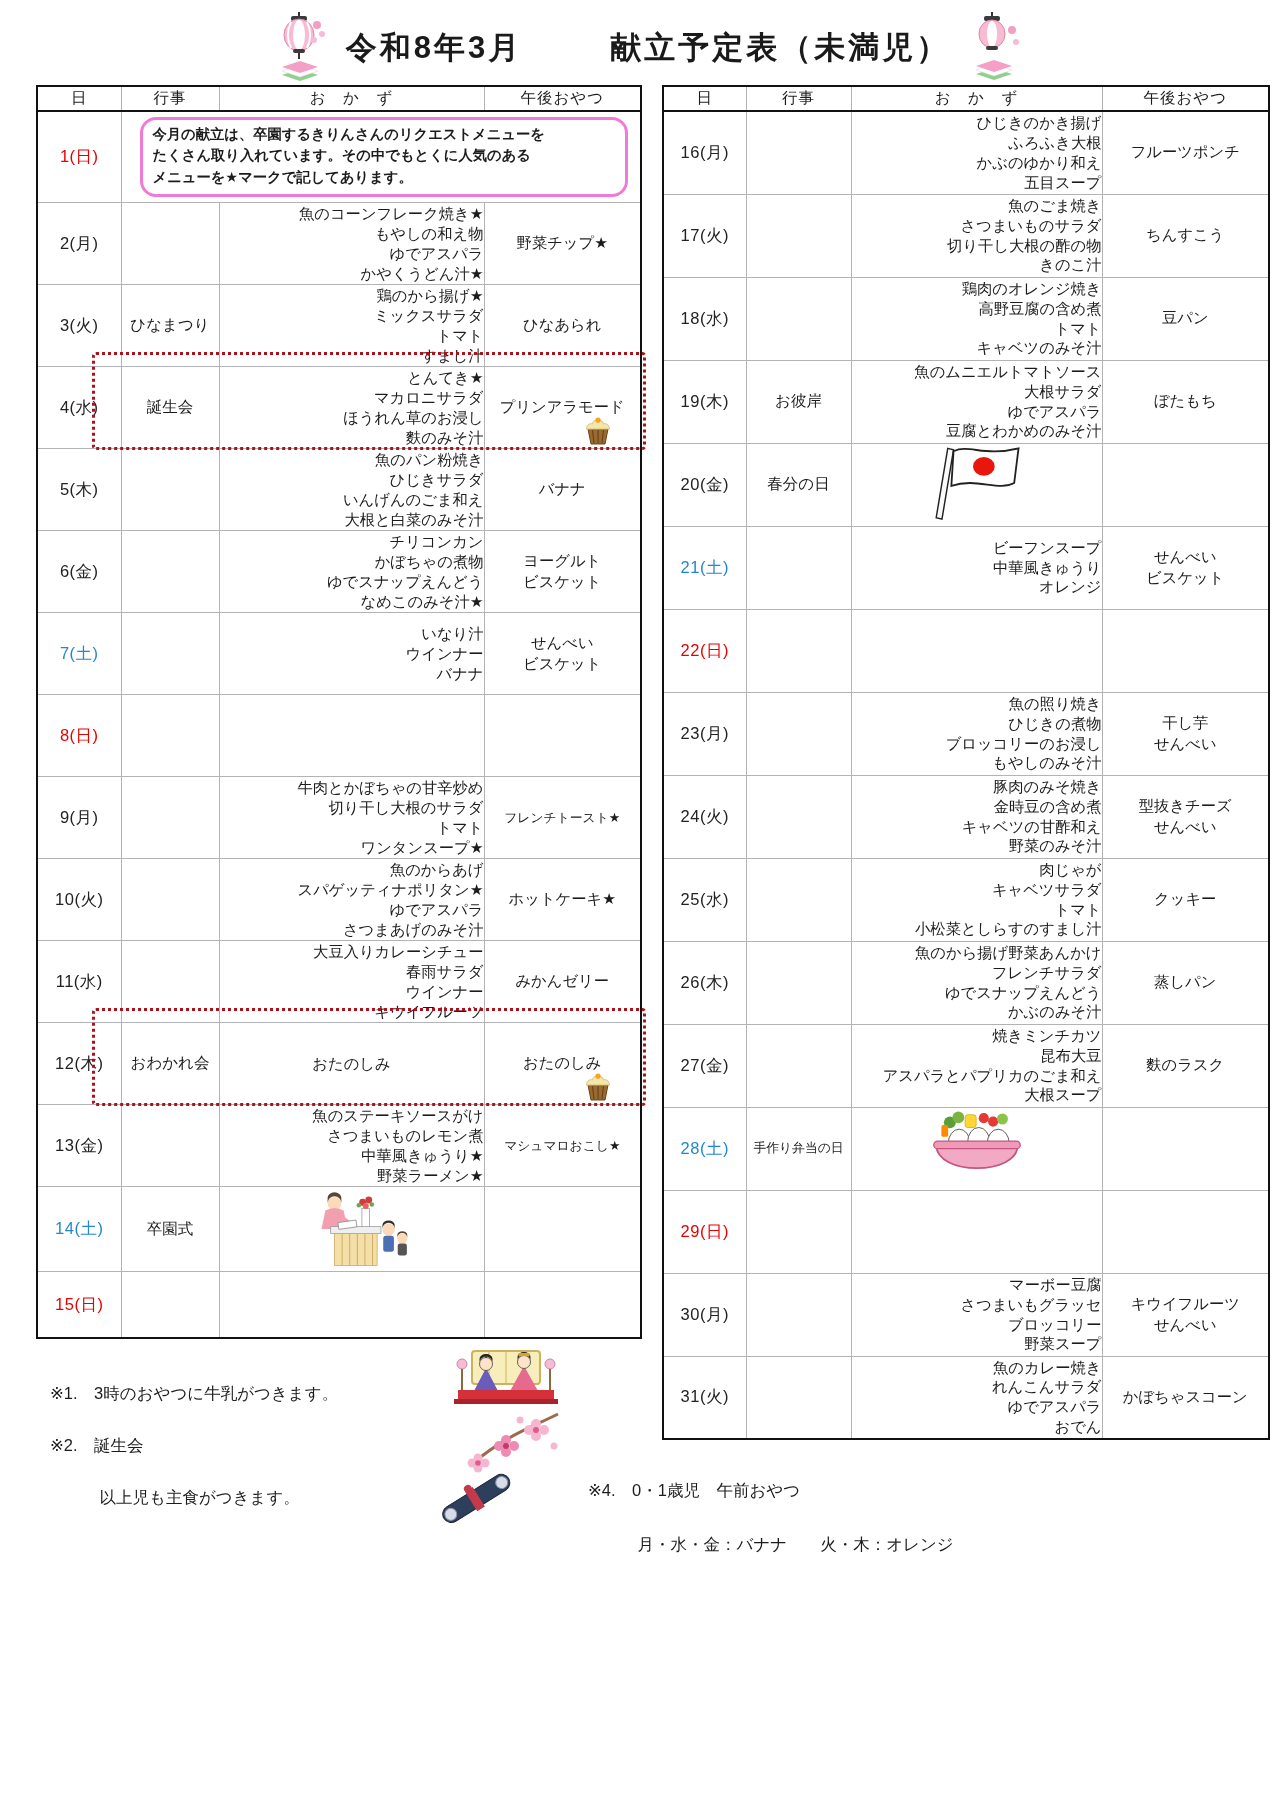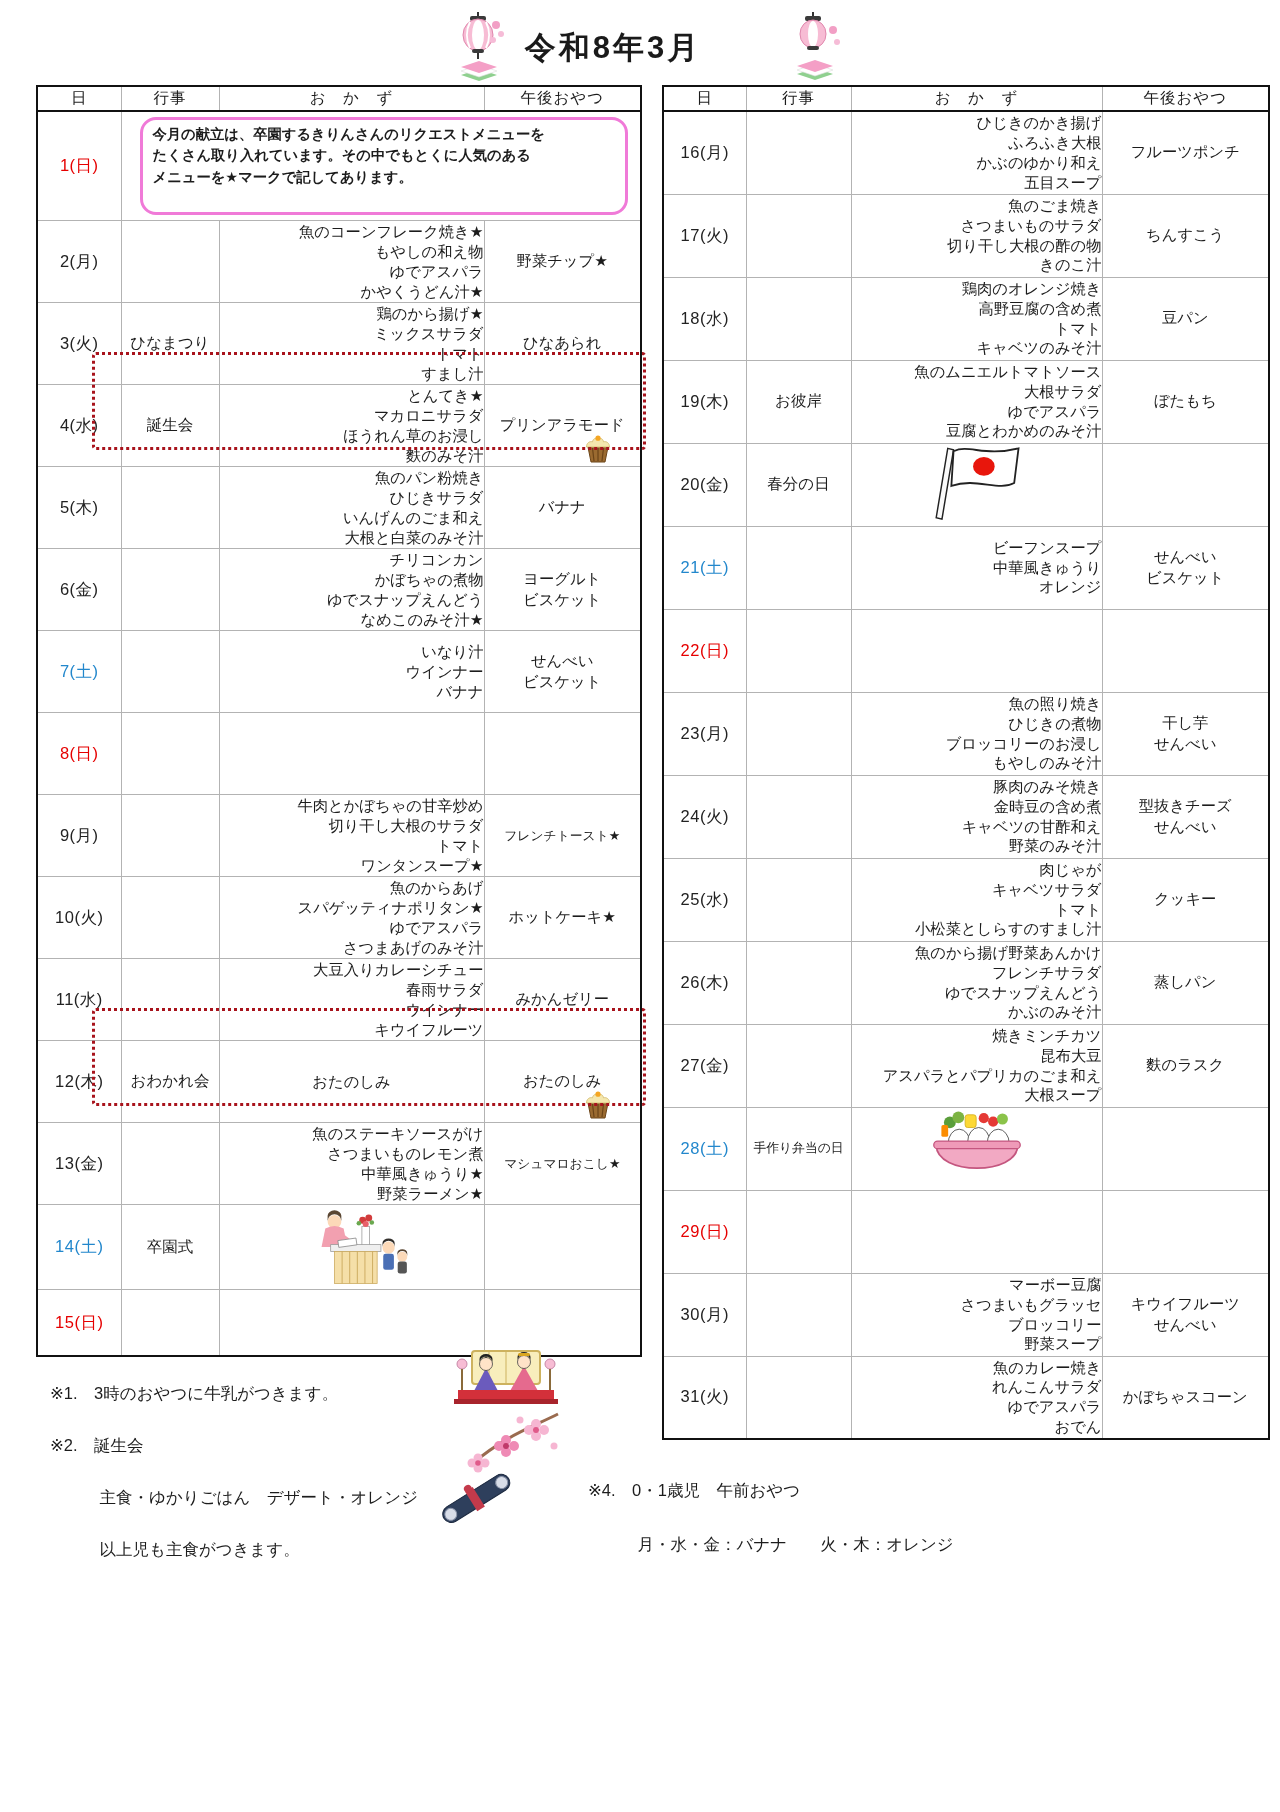--- a/index.html
+++ b/index.html
@@ -23,21 +23,21 @@
   .sat{color:#2287cc}
   .event{font-size:15.5px;text-align:center;vertical-align:middle}
   .dishes{font-size:15.3px;line-height:1.3;padding:3px 4px 3px 9px;white-space:pre-line;vertical-align:middle;text-align:right}
   .ctr{text-align:center;padding-left:4px}
   .snack{font-size:15.3px;line-height:1.35;text-align:center;vertical-align:middle;white-space:pre-line}
   .sm{font-size:12.8px}
   .rel{position:relative}
   .cup{position:absolute;right:26px;bottom:2px}
   .pic{text-align:center;vertical-align:middle}
   
-  .note-box{margin:5px 12px 5px 18px;border:3px solid #f07ad8;border-radius:16px;padding:4px 10px 24px;
+  .note-box{margin:5px 12px 5px 18px;border:3px solid #f07ad8;border-radius:16px;padding:4px 10px 6px;
             font-size:14.3px;font-weight:bold;line-height:1.5;white-space:pre-line;text-align:left}
   
   .dotbox{position:absolute;border:3.5px dotted #a8131c;border-radius:4px;pointer-events:none;z-index:5}
   #dot-birthday{left:92px;top:352px;width:548px;height:92px}
   #dot-farewell{left:92px;top:1008px;width:548px;height:92px}
   
   .notes-left{position:absolute;left:50px;top:1354px;font-size:16.5px;line-height:26px;white-space:pre-line}
   .notes-right{position:absolute;left:588px;top:1450px;font-size:16.5px;line-height:27px;white-space:pre-line}
   .ill{position:absolute}
   #hina{left:452px;top:1348px}
@@ -59,20 +59,21 @@
       <line x1="29" y1="41" x2="29" y2="47" stroke="#333" stroke-width="2"></line>
       <circle cx="47" cy="13" r="4" fill="#f29fc5"></circle>
         <circle cx="52" cy="22" r="3" fill="#f6bcd7"></circle>
         <circle cx="44" cy="28" r="3" fill="#f6bcd7"></circle>
       <polygon points="12,63 30,57 48,63 30,69" fill="#8fd08f"></polygon>
       <polygon points="12,59 30,53 48,59 30,65" fill="#ffffff" stroke="#ddd" stroke-width="0.6"></polygon>
       <polygon points="12,55 30,49 48,55 30,61" fill="#f49fc6"></polygon>
     </svg>
     <span class="t-main">令和8年3月</span>
     <span class="t-gap"></span>
+    <span class="t-main">献立予定表（未満児）</span>
     <svg width="58" height="72" viewBox="0 0 58 72">
       <line x1="24" y1="0" x2="24" y2="5" stroke="#333" stroke-width="2"></line>
       <rect x="16" y="4" width="16" height="5" rx="2" fill="#3a3a3a"></rect>
       <ellipse cx="24" cy="22" rx="13" ry="14" fill="#f7bcd4" stroke="#e087ad"></ellipse>
       <ellipse cx="24" cy="22" rx="5" ry="13" fill="#fff"></ellipse>
       <rect x="18" y="34" width="12" height="4" rx="2" fill="#3a3a3a"></rect>
       <circle cx="44" cy="18" r="4" fill="#f29fc5"></circle>
         <circle cx="48" cy="30" r="3" fill="#f6bcd7"></circle>
       <polygon points="8,62 26,56 44,62 26,68" fill="#8fd08f"></polygon>
       <polygon points="8,58 26,52 44,58 26,64" fill="#ffffff" stroke="#ddd" stroke-width="0.6"></polygon>
@@ -441,21 +442,20 @@
       </tbody>
     </table>
   </div>
 
   <div class="dotbox" id="dot-birthday"></div>
   <div class="dotbox" id="dot-farewell"></div>
 
   <div class="notes-left">
     <div>※1.　3時のおやつに牛乳がつきます。</div>
     <div>※2.　誕生会</div>
-    <div>　　　主食・ゆかりごはん　デザート・オレンジ</div>
     <div>　　　以上児も主食がつきます。</div>
   </div>
   <div class="notes-right">
     <div>※4.　0・1歳児　午前おやつ</div>
     <div>　　　月・水・金：バナナ　　火・木：オレンジ</div>
   </div>
 
   <svg class="ill" id="hina" width="108" height="58" viewBox="0 0 108 58">
     <rect x="20" y="3" width="68" height="33" rx="3" fill="#f8eebc" stroke="#cdb25e" stroke-width="2"></rect>
     <line x1="37" y1="3" x2="37" y2="36" stroke="#cdb25e"></line>

